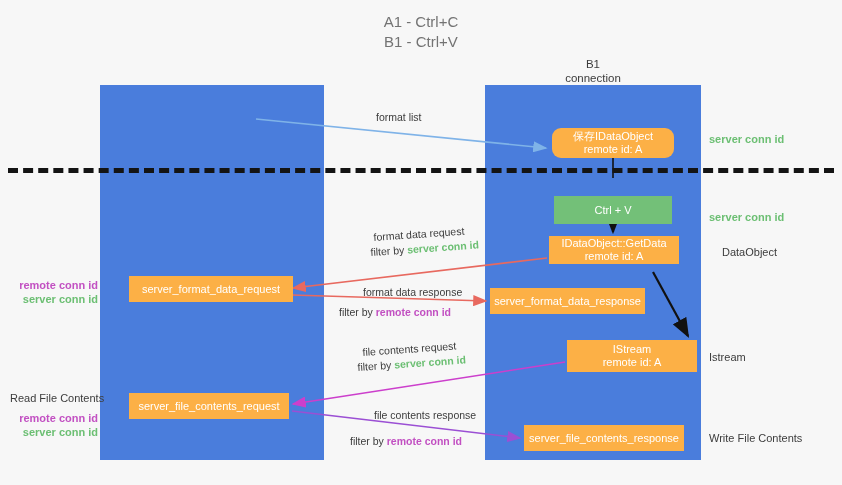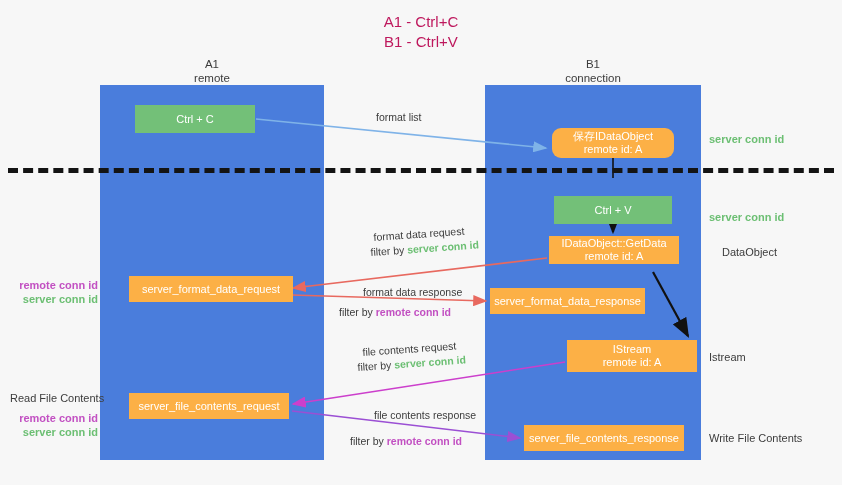--- a/index.html
+++ b/index.html
@@ -21,21 +21,21 @@
   }
   .abs { position: absolute; }
 
   
   #title {
     left: 0;
     top: 12px;
     width: 842px;
     text-align: center;
     font-size: 15px;
-    color: #be185d;
+    color: #737373;
     line-height: 20px;
   }
   #title div { white-space: pre; }
 
   
   .col-header {
     font-size: 11.5px;
     color: #3c3c3c;
     text-align: center;
     line-height: 14px;
@@ -141,24 +141,20 @@
 </head>
 <body>
 
 <div id="stage">
 
   <div id="title" class="abs">
     <div>A1 - Ctrl+C</div>
     <div>B1 - Ctrl+V</div>
   </div>
 
-  <div id="hdr-a1" class="abs col-header">
-    <div>A1</div>
-    <div>remote</div>
-  </div>
   <div id="hdr-b1" class="abs col-header">
     <div>B1</div>
     <div>connection</div>
   </div>
 
   <div id="lane-a1" class="abs lane"></div>
   <div id="lane-b1" class="abs lane"></div>
 
   <svg id="edges" class="abs">
     <defs>
@@ -191,23 +187,20 @@
 
     <path d="M653,272 L688,336" stroke="#111111" stroke-width="2.2" fill="none" marker-end="url(#ah-black)"></path>
 
     <path d="M565,362 L293,404" stroke="#cc3fcc" stroke-width="1.6" fill="none" marker-end="url(#ah-magenta)"></path>
 
     <path d="M292,411 L520,438" stroke="#9b4fd4" stroke-width="1.6" fill="none" marker-end="url(#ah-purple)"></path>
   </svg>
 
   <div id="divider" class="abs"></div>
 
-  <div id="node-ctrl-c" class="abs node green">
-    <div>Ctrl + C</div>
-  </div>
 
   <div id="node-save-idata" class="abs node orange">
     <div>保存IDataObject</div>
     <div class="l2">remote id: A</div>
   </div>
 
   <div id="node-ctrl-v" class="abs node green">
     <div>Ctrl + V</div>
   </div>
 

